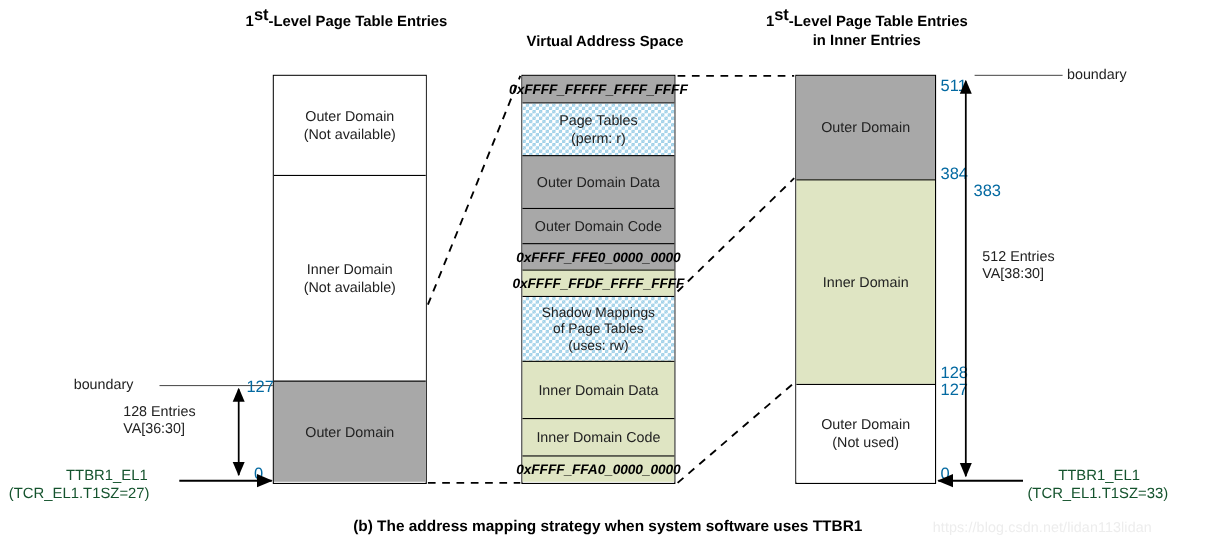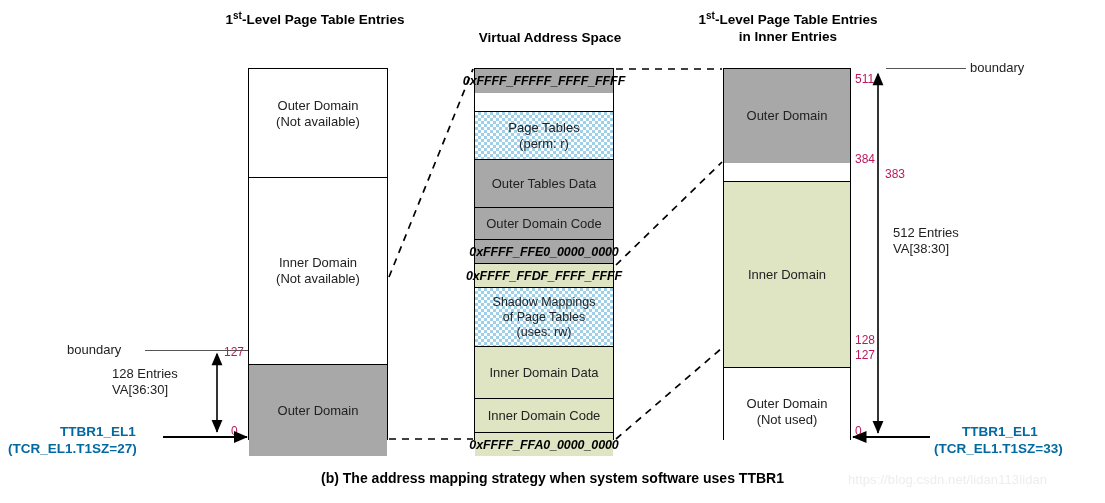--- a/index.html
+++ b/index.html
@@ -5,51 +5,51 @@
   html,body{margin:0;padding:0;}
   body{
     width:1105px;height:503px;background:#ffffff;position:relative;overflow:hidden;
     font-family:"Liberation Sans","DejaVu Sans",sans-serif;
     color:#1a1a1a;
   }
   .hdr{
     position:absolute;text-align:center;font-weight:bold;font-size:13.5px;line-height:17px;
     color:#000;
   }
-  .hdr sup{font-size:10px;vertical-align:super;line-height:0;}
+  .hdr sup{font-size:15px;vertical-align:super;line-height:0;}
 
   
   .col{position:absolute;border:1.5px solid #000;box-sizing:border-box;}
   .blk{
     position:absolute;left:0;right:0;box-sizing:border-box;
     display:flex;align-items:center;justify-content:center;text-align:center;
     font-size:13px;line-height:16px;color:#222;
   }
   .blk .two{display:block;}
-  .sep-t{border-top:1.5px solid #000;margin-top:18px;}
+  .sep-t{border-top:1.5px solid #000;}
 
   .gray{background:#a8a8a8;}
   .white{background:#ffffff;}
   .green{background:#dfe5c3;}
   
   .hatch{
     background-color:#ffffff;
     background-image:
       linear-gradient(45deg,#9fd0e8 25%,transparent 25%,transparent 75%,#9fd0e8 75%),
       linear-gradient(45deg,#9fd0e8 25%,transparent 25%,transparent 75%,#9fd0e8 75%);
     background-size:6px 6px;
     background-position:0 0,3px 3px;
   }
   .addr{
     font-style:italic;font-weight:bold;font-size:12.5px;letter-spacing:-0.1px;color:#000;
   }
 
   .lbl{position:absolute;font-size:13px;color:#222;line-height:16px;}
-  .lbl-sm{position:absolute;font-size:12px;color:#be185d;line-height:14px;}
-  .bold{font-weight:bold;color:#0369a1;}
+  .lbl-sm{position:absolute;font-size:15px;color:#0369a1;line-height:14px;}
+  .bold{font-weight:normal;color:#14532d;}
 
   .hline{position:absolute;background:#555;height:1px;}
 
   svg.overlay{position:absolute;left:0;top:0;width:1105px;height:503px;pointer-events:none;}
 
   .caption{
     position:absolute;left:0;right:0;text-align:center;font-weight:bold;font-size:14px;color:#000;
   }
   .watermark{
     position:absolute;font-size:13px;color:#ededed;letter-spacing:0.1px;
@@ -104,21 +104,21 @@
 <div class="lbl bold" style="left:8px;top:441px;font-size:13.5px;">(TCR_EL1.T1SZ=27)</div>
 
 <div class="col" style="left:474px;top:68px;width:140px;height:372px;">
   <div class="blk gray addr" style="top:0;height:24px;">0xFFFF_FFFFF_FFFF_FFFF</div>
 
   <div class="blk hatch sep-t" style="top:24px;height:48px;flex-direction:column;">
     <span class="two">Page Tables</span>
     <span class="two">(perm: r)</span>
   </div>
 
-  <div class="blk gray sep-t" style="top:72px;height:48px;">Outer Tables Data</div>
+  <div class="blk gray sep-t" style="top:72px;height:48px;">Outer Domain Data</div>
 
   <div class="blk gray sep-t" style="top:120px;height:32px;">Outer Domain Code</div>
 
   <div class="blk gray sep-t addr" style="top:152px;height:24px;">0xFFFF_FFE0_0000_0000</div>
 
   <div class="blk green sep-t addr" style="top:176px;height:24px;">0xFFFF_FFDF_FFFF_FFFF</div>
 
   <div class="blk hatch sep-t" style="top:200px;height:59px;flex-direction:column;font-size:12.5px;line-height:15px;">
     <span class="two">Shadow Mappings</span>
     <span class="two">of Page Tables</span>

